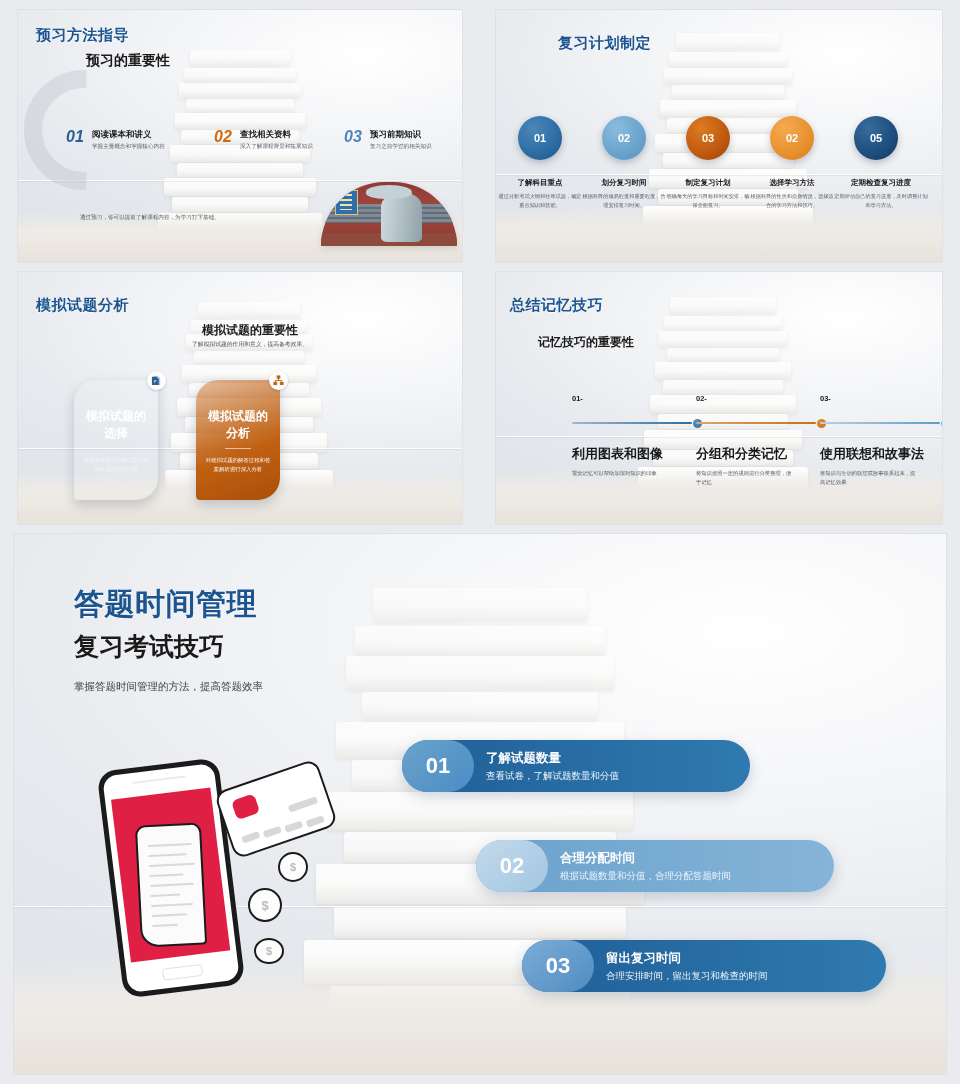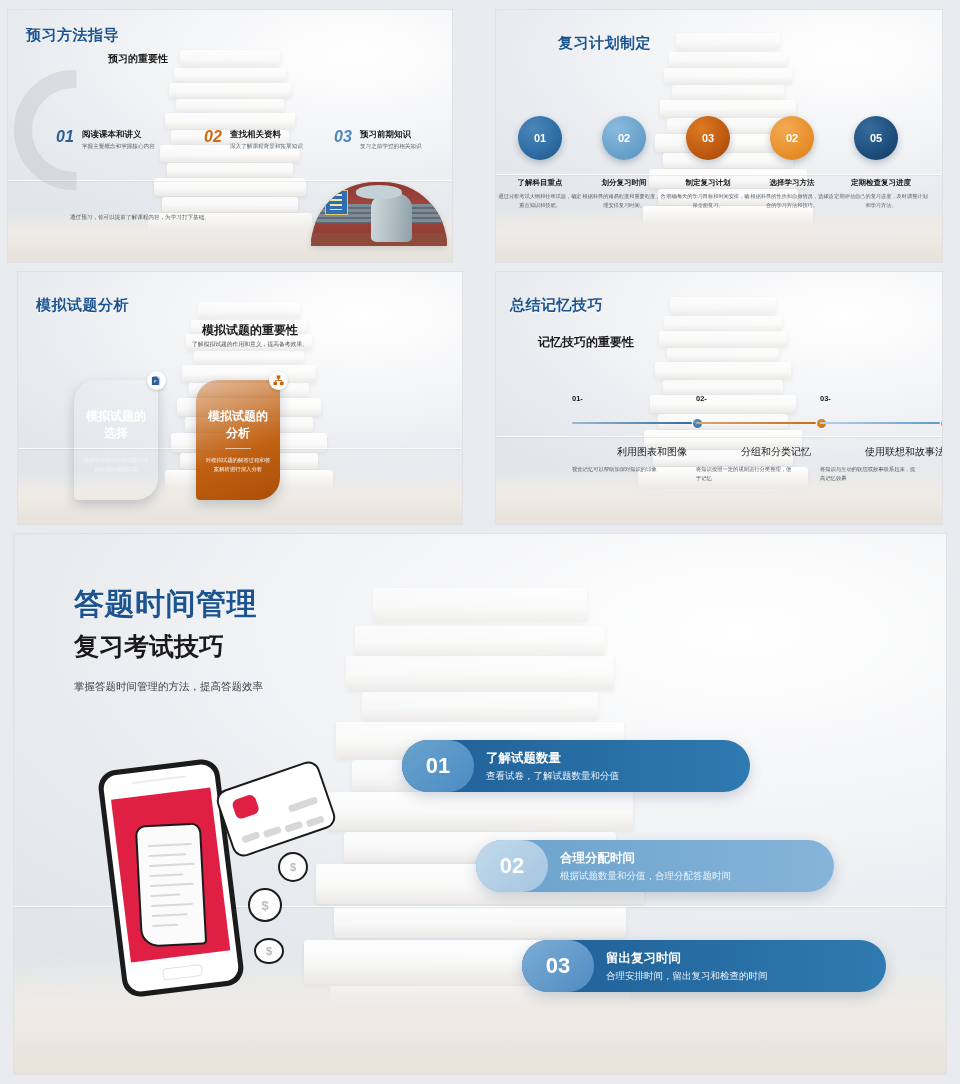--- a/index.html
+++ b/index.html
@@ -47,23 +47,23 @@
   }
 
   .s-title {
     position: absolute; color: #1c5490; font-weight: bold; letter-spacing: .5px;
     text-shadow: 0 1px 0 rgba(255,255,255,.75);
   }
   .s-sub { position: absolute; color: #1a1a1a; font-weight: bold; }
   .s-lead { position: absolute; color: #4b5057; line-height: 1.5; }
 
   
-  #s1 { left: 8px; top: 10px; width: 444px; height: 252px; }
+  #s1 { left: 18px; top: 10px; width: 444px; height: 252px; }
   #s1 .s-title { left: 18px; top: 16px; font-size: 15px; }
-  #s1 .s-sub   { left: 68px; top: 42px; font-size: 10px; margin-left: 32px; }
+  #s1 .s-sub   { left: 68px; top: 42px; font-size: 14px; }
   #s1 .swoosh  { left: 6px; top: 60px; width: 120px; height: 120px; }
   #s1 .step { position: absolute; top: 118px; }
   #s1 .step .num { font-size: 16px; font-weight: bold; font-style: italic; line-height: 1; }
   #s1 .step .st { position: absolute; left: 26px; top: 1px; font-size: 8.5px; font-weight: bold; color: #17181a; white-space: nowrap; }
   #s1 .step .sd { position: absolute; left: 26px; top: 15px; font-size: 5.6px; color: #5b6067; white-space: nowrap; }
   #s1 .note { position: absolute; left: 62px; top: 203px; width: 168px; font-size: 5.6px; color: #555a61; line-height: 1.6; }
   #s1 .halfpic {
     position: absolute; left: 303px; top: 172px; width: 136px; height: 64px;
     border-radius: 68px 68px 0 0; overflow: hidden;
     box-shadow: 0 2px 6px rgba(60,60,60,.16);
@@ -118,21 +118,21 @@
 
   
   #s4 { left: 496px; top: 272px; width: 446px; height: 252px; }
   #s4 .s-title { left: 14px; top: 24px; font-size: 15px; }
   #s4 .s-sub   { left: 42px; top: 62px; font-size: 12px; }
   #s4 .tl { position: absolute; width: 130px; }
   #s4 .tl .tnum { font-size: 7.5px; font-weight: bold; color: #17181a; }
   #s4 .tl .track { position: relative; height: 7px; margin-top: 16px; }
   #s4 .tl .track .bar { position: absolute; left: 0; right: 10px; top: 3px; height: 1.6px; border-radius: 2px; }
   #s4 .tl .track .dot { position: absolute; right: 0; top: 0; width: 9px; height: 9px; border-radius: 50%; }
-  #s4 .tl .tt { margin-top: 19px; font-size: 10px; font-weight: normal; color: #17181a; margin-left: 45px; }
+  #s4 .tl .tt { margin-top: 19px; font-size: 13px; font-weight: bold; color: #17181a; }
   #s4 .tl .td { margin-top: 6px; font-size: 5.3px; color: #5b6067; line-height: 1.7; width: 96px; }
 
   
   #s5 { left: 14px; top: 534px; width: 932px; height: 540px; }
   #s5 .s-title { left: 60px; top: 50px; font-size: 30px; }
   #s5 .s-sub   { left: 60px; top: 96px; font-size: 25px; }
   #s5 .s-lead  { left: 60px; top: 145px; font-size: 10.5px; color: #3e434a; }
 
   .pill {
     position: absolute; height: 52px; border-radius: 26px;

